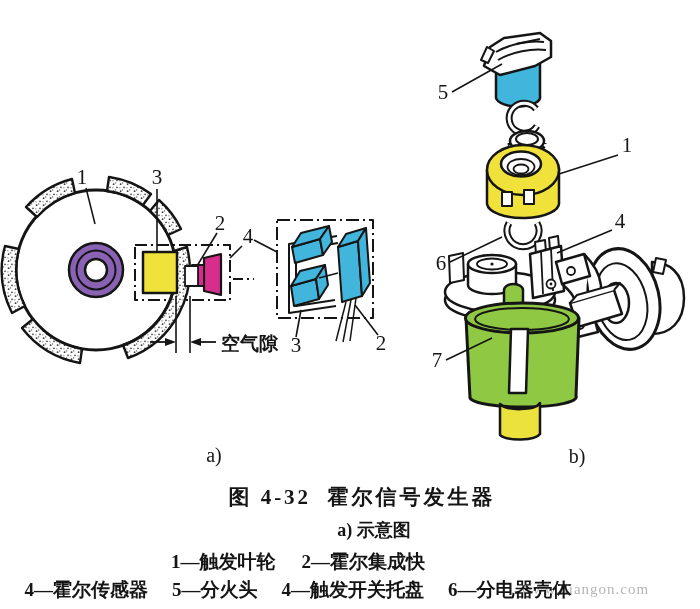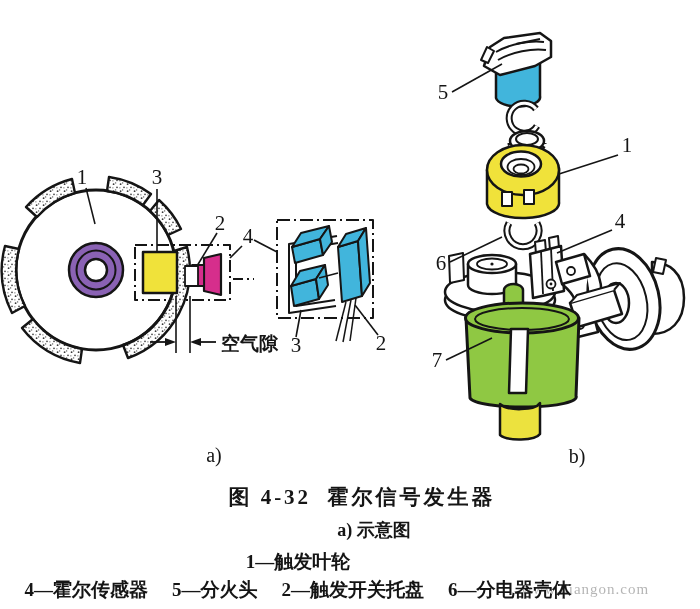--- a/index.html
+++ b/index.html
@@ -240,21 +240,22 @@
 
 
 <div class="caption">图 4-32  霍尔信号发生器</div>
 
 <div class="subcap">
   <span>a) 示意图</span>
 </div>
 
 <div class="legend r1">
   <span>1—触发叶轮</span>
+  <span>2—霍尔集成快</span>
 </div>
 
 <div class="legend r2">
   <span>4—霍尔传感器</span>
   <span>5—分火头</span>
-  <span>2—触发开关托盘</span>
+  <span>4—触发开关托盘</span>
   <span>6—分电器壳体</span>
 </div>
 </div>
 
 </body></html>

